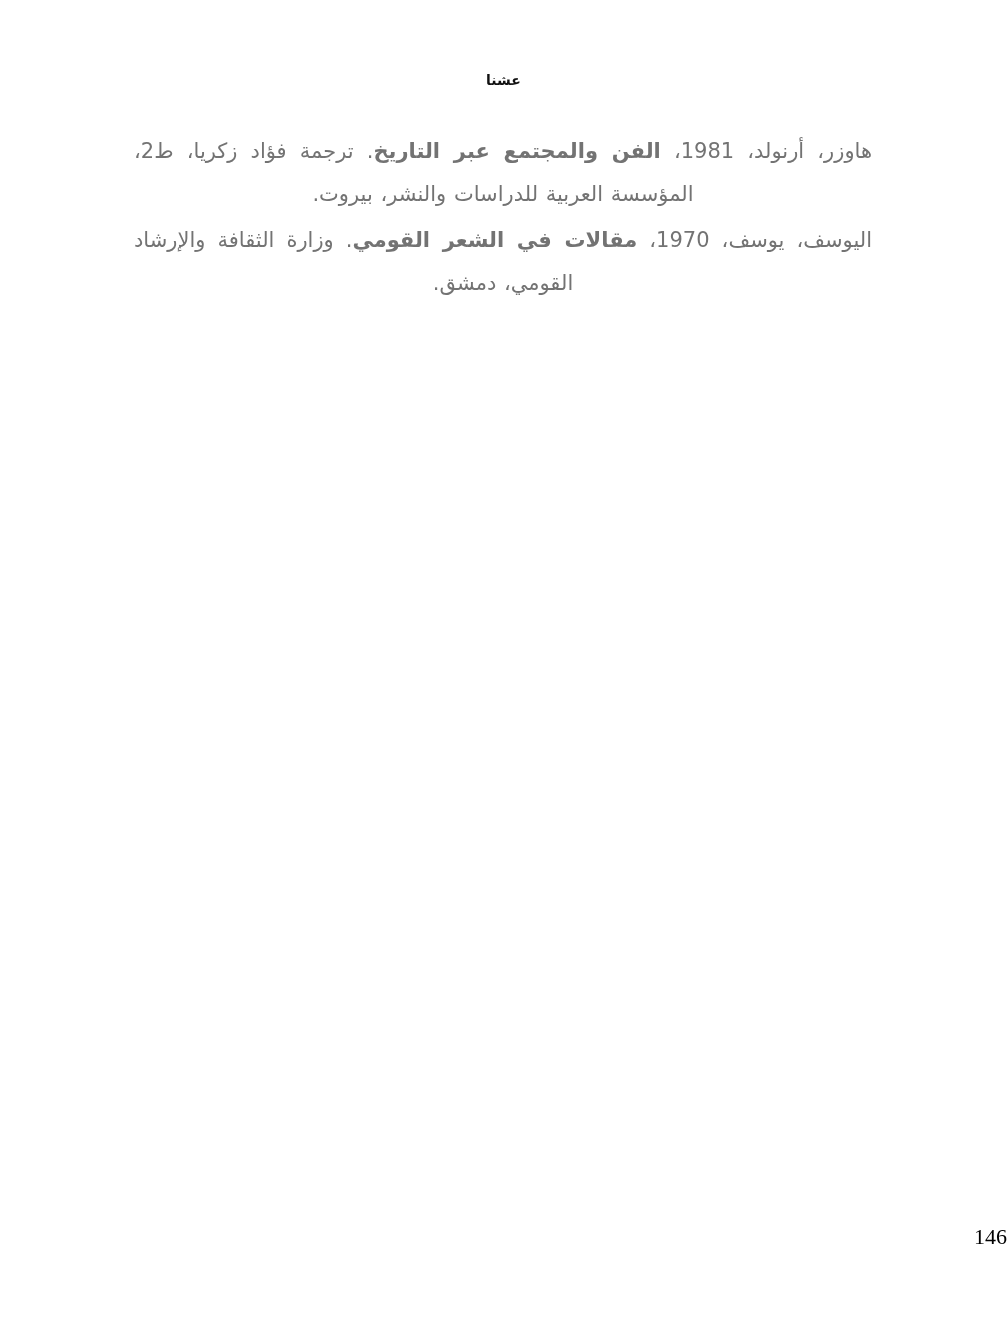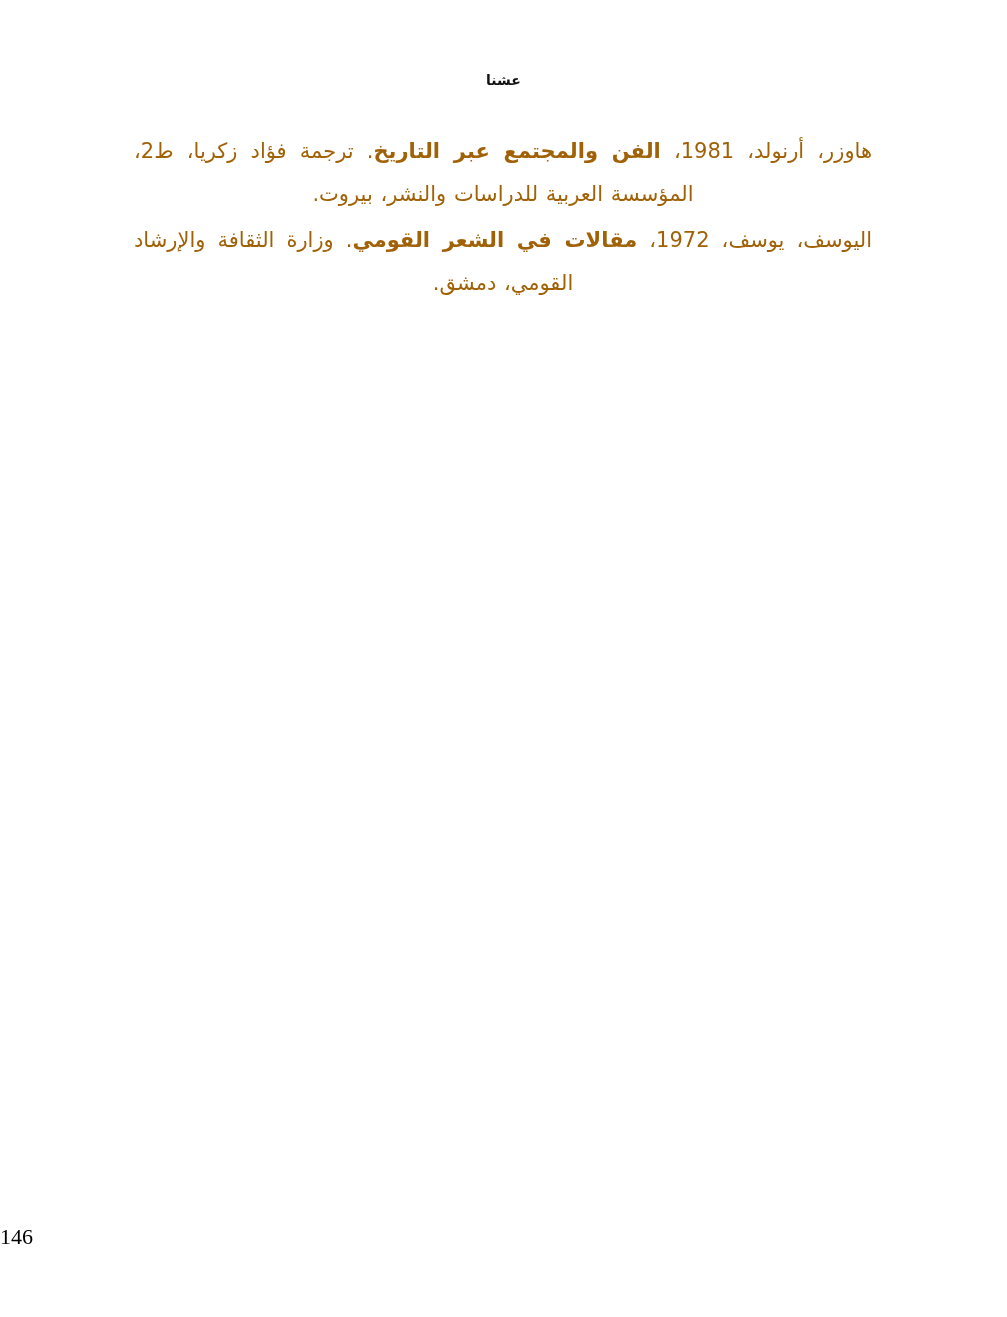--- a/index.html
+++ b/index.html
@@ -34,44 +34,44 @@
     width: 738px;
     direction: rtl;
   }
   .reference-entry {
     margin: 0 0 3px 0;
     font-size: 21px;
     line-height: 2.05;
     text-align: justify;
     text-align-last: center;
     -moz-text-align-last: center;
-    color: #a16207;
+    color: #737373;
     word-spacing: 1px;
   }
   .reference-entry .ref-title {
     font-weight: bold;
   }
   .page-number {
     position: absolute;
     top: 1224px;
     left: 0;
     width: 100%;
-    text-align: left;
+    text-align: right;
     font-size: 22px;
     font-family: "Liberation Serif", "DejaVu Serif", serif;
     color: #000000;
   }
 </style>
 </head>
 <body>
 
 <div class="page">
 
   <div class="running-header">عشنا</div>
 
   <div class="references">
       <p class="reference-entry"><span class="ref-text">هاوزر، أرنولد، 1981، </span><span class="ref-title">الفن والمجتمع عبر التاريخ</span><span class="ref-text">. ترجمة فؤاد زكريا، ط2، المؤسسة العربية للدراسات والنشر، بيروت.</span></p>
-      <p class="reference-entry"><span class="ref-text">اليوسف، يوسف، 1972، </span><span class="ref-title">مقالات في الشعر القومي</span><span class="ref-text">. وزارة الثقافة والإرشاد القومي، دمشق.</span></p>
+      <p class="reference-entry"><span class="ref-text">اليوسف، يوسف، 1970، </span><span class="ref-title">مقالات في الشعر القومي</span><span class="ref-text">. وزارة الثقافة والإرشاد القومي، دمشق.</span></p>
     </div>
 
   <div class="page-number">146</div>
 
 </div>
 
 </body></html>

